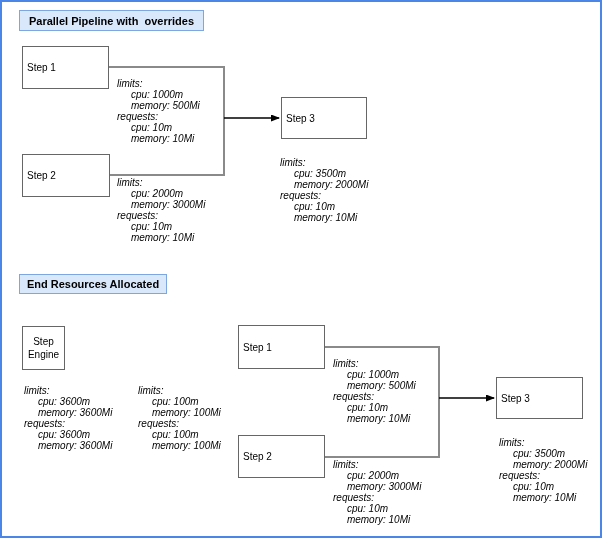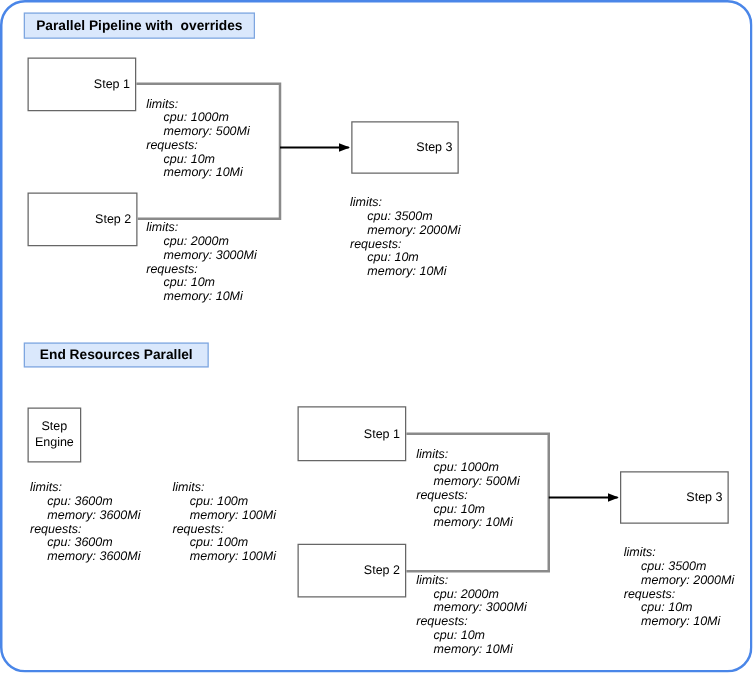--- a/index.html
+++ b/index.html
@@ -8,21 +8,21 @@
     background: #ffffff;
     font-family: "Liberation Sans", "DejaVu Sans", sans-serif;
   }
   .canvas {
     position: relative;
     width: 602px;
     height: 538px;
     box-sizing: border-box;
     background: var(--background, #ffffff);
     border: 2px solid var(--outer-border, #4a86e8);
-    border-radius: 20px;
+    border-radius: 0;
     overflow: hidden;
     color: var(--text, #000000);
   }
   .connector-layer {
     position: absolute;
     left: 0;
     top: 0;
     width: 602px;
     height: 538px;
     pointer-events: none;
@@ -49,21 +49,21 @@
     font-weight: bold;
     white-space: pre;
   }
   .node {
     position: absolute;
     box-sizing: border-box;
     background: #ffffff;
     border: 1.5px solid var(--node-border, #666666);
     display: flex;
     align-items: center;
-    justify-content: flex-end;
+    justify-content: flex-start;
     font-size: 10px;
     text-align: center;
     line-height: 13px;
   }
   .node span {
     display: block;
     padding: 0 4px;
   }
   .annotation {
     position: absolute;
@@ -118,21 +118,21 @@
      cpu: 10m
      memory: 10Mi</div>
 
   <div class="annotation" style="left:278px; top:155px;">limits:
      cpu: 3500m
      memory: 2000Mi
 requests:
      cpu: 10m
      memory: 10Mi</div>
 
-  <div class="section-title" style="left:17px; top:272px; width:148px; height:20px;">End Resources Parallel</div>
+  <div class="section-title" style="left:17px; top:272px; width:148px; height:20px;">End Resources Allocated</div>
 
   <div class="node" style="left:20px; top:324px; width:43px; height:44px;">
     <span>Step Engine</span>
   </div>
 
 
   <div class="node" style="left:236px; top:323px; width:87px; height:44px;">
     <span>Step 1</span>
   </div>
 

